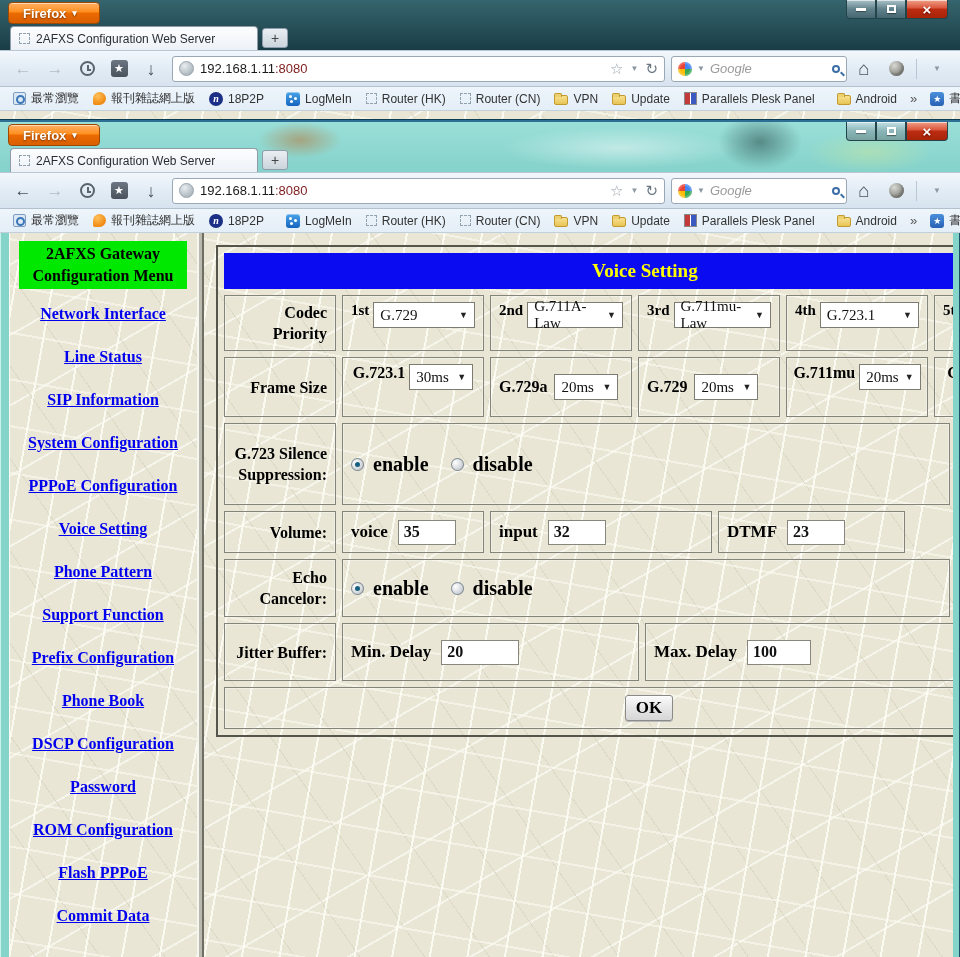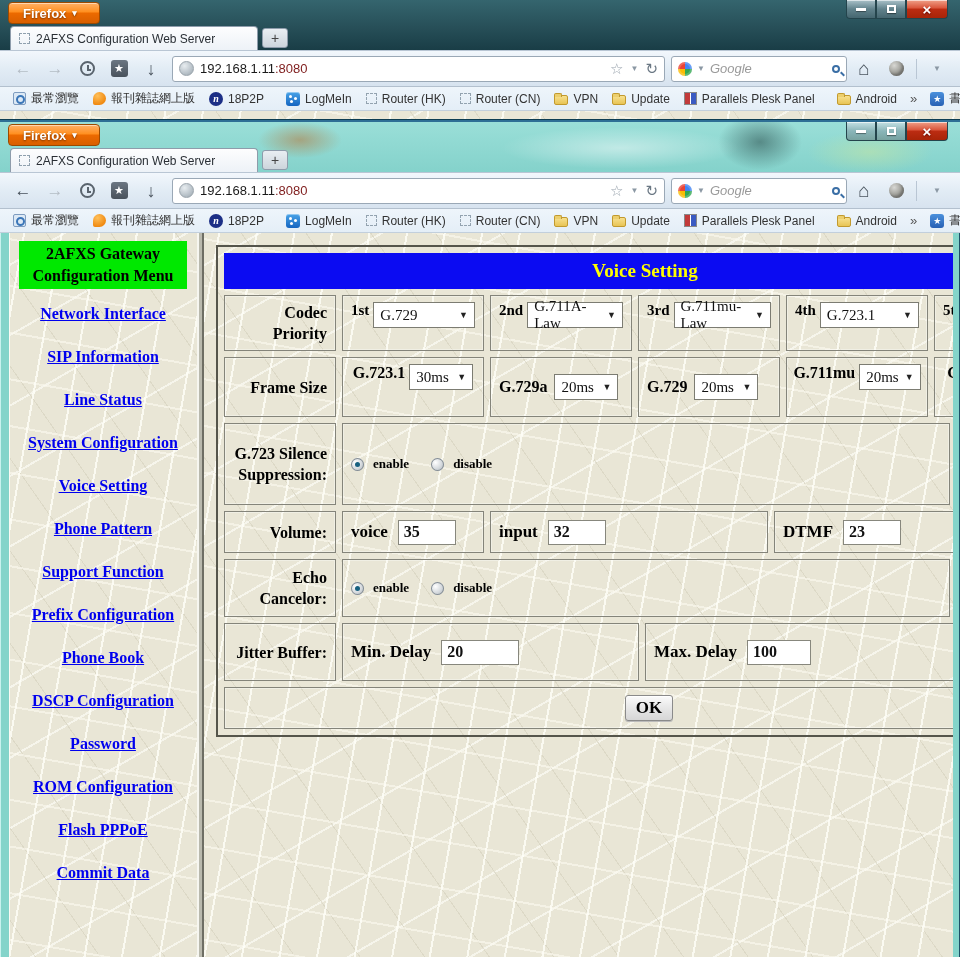--- a/index.html
+++ b/index.html
@@ -169,29 +169,29 @@
     padding:2px 5px; font-weight:bold; font-size:16px; color:#111; cursor:text; }
   .fldw72 { width:78px; } .fldw64 { width:64px; }
   .fldlbl { font-weight:bold; font-size:17px; white-space:nowrap; }
 
   .radiogrp { display:flex; align-items:center; gap:22px; }
   .radioitem { display:flex; align-items:center; gap:9px; cursor:pointer; }
   .radio { width:13px; height:13px; border-radius:50%; flex:none;
     background:radial-gradient(circle at 35% 35%, #fff, #d2d7db 55%, #9aa2a8);
     box-shadow:inset 0 0 0 1px #848d94; position:relative; }
   .radio.sel2::after { content:""; position:absolute; left:4px; top:4px; width:5px; height:5px; border-radius:50%; background:#17607f; }
-  .radiolabel { font-weight:bold; font-size:13px; }
+  .radiolabel { font-weight:bold; font-size:20px; }
 
   .okrow { height:42px; display:flex; align-items:center; justify-content:center; width:842px; }
   .okbtn { min-width:40px; padding:2px 10px; font-family:"Liberation Serif",serif; font-weight:bold; font-size:17px; color:#000;
     background:linear-gradient(180deg,#fbfbfb,#e9e9e9 45%,#d6d6d6); border:1px solid #8a8a8a; border-radius:3px;
     box-shadow:0 1px 0 #bbb, inset 0 1px 0 #fff; cursor:pointer; position:relative; left:4px; }
 
   .volcell { display:flex; align-items:center; gap:10px; }
-  .w251 { width:278px; flex:none; } .w203 { width:187px; flex:none; }
+  .w251 { width:222px; flex:none; } .w203 { width:187px; flex:none; }
   .w291 { width:297px; flex:none; } .w311 { width:311px; flex:none; } .h60 { min-height:60px; } .h82 { min-height:82px; }
   .h42 { min-height:42px; } .h58 { min-height:58px; }
 </style>
 </head>
 <body>
 
 <div class="screen">
 
   <section class="window win1">
     <div class="chrome-slot">
@@ -435,23 +435,24 @@
 
     <div class="content">
 
       <aside class="sidebar tex">
         <div class="menutitle">
           <div>2AFXS Gateway</div>
           <div>Configuration Menu</div>
         </div>
         <nav class="navlinks">
             <a>Network Interface</a>
+            <a>Line Status</a>
             <a>SIP Information</a>
-            <a>Line Status</a>
             <a>System Configuration</a>
+            <a>PPPoE Configuration</a>
             <a>Voice Setting</a>
             <a>Phone Pattern</a>
             <a>Support Function</a>
             <a>Prefix Configuration</a>
             <a>Phone Book</a>
             <a>DSCP Configuration</a>
             <a>Password</a>
             <a>ROM Configuration</a>
             <a>Flash PPPoE</a>
             <a>Commit Data</a>

